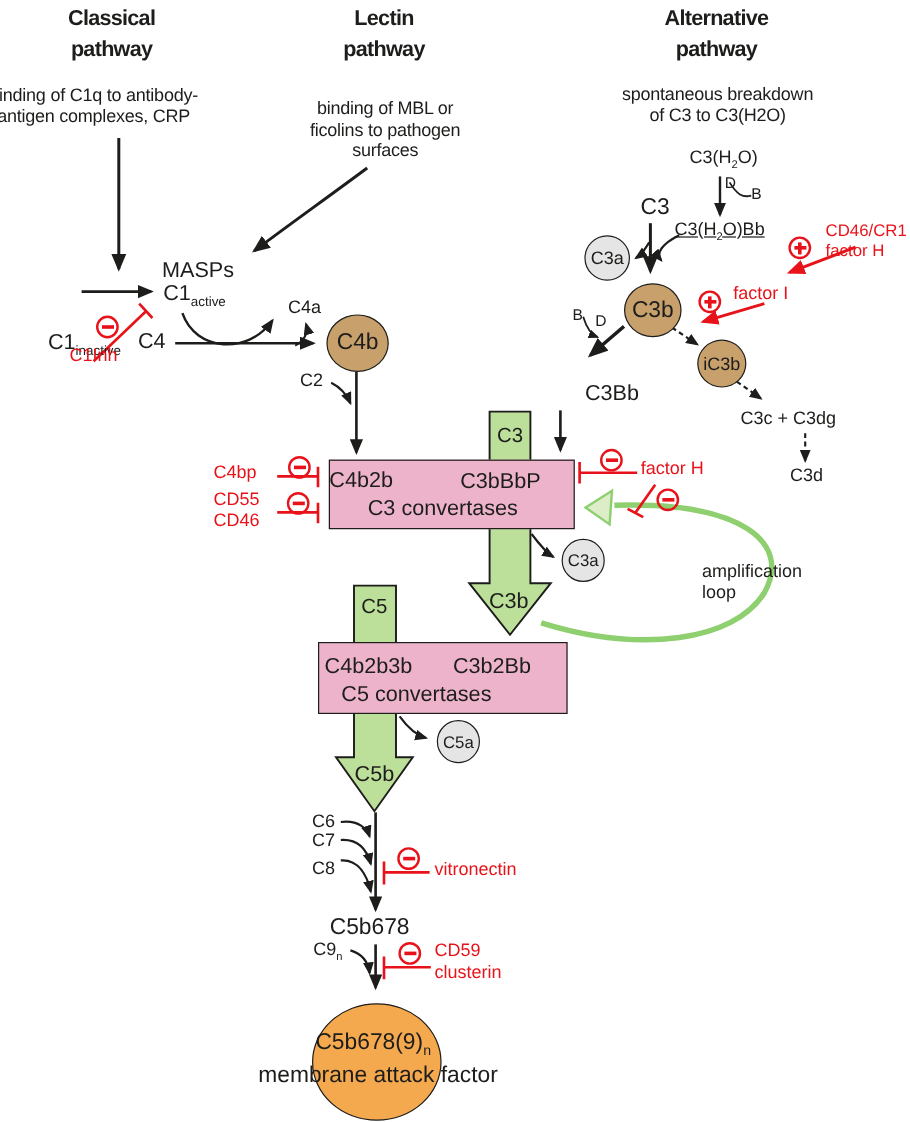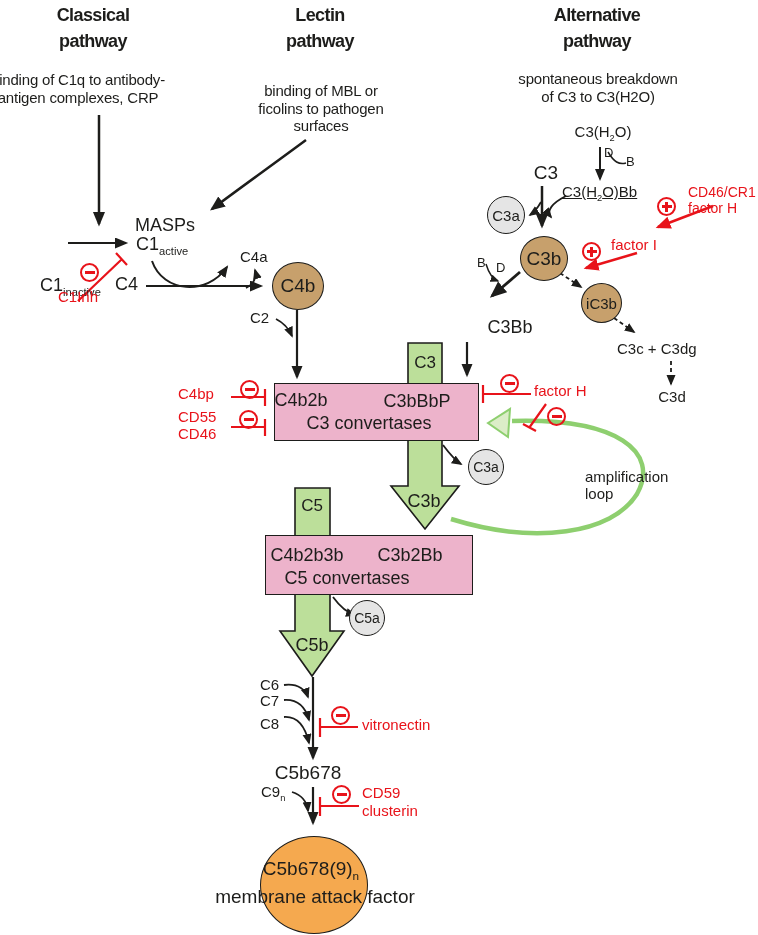--- a/index.html
+++ b/index.html
@@ -98,21 +98,21 @@
     </div>
   <div class="circle tan" style="left:520px;top:236px;width:46px;height:43px;">
     <span class="lg">C3b</span>
     </div>
   <div class="circle tan" style="left:581px;top:283px;width:39px;height:38px;">
     <span class="sm">iC3b</span>
     </div>
   <div class="circle yellow" style="left:468px;top:449px;width:34px;height:34px;">
     <span style="font-size:14px">C3a</span>
     </div>
-  <div class="circle yellow" style="left:349px;top:600px;width:34px;height:34px;">
+  <div class="circle yellow" style="left:364px;top:600px;width:34px;height:34px;">
     <span style="font-size:14px">C5a</span>
     </div>
   <div class="circle orange" style="left:260px;top:836px;width:106px;height:96px;"></div>
 
   <div class="t title ctr" style="left:93px;top:2px;">Classical
 pathway</div>
   <div class="t title ctr" style="left:320px;top:2px;">Lectin
 pathway</div>
   <div class="t title ctr" style="left:597px;top:2px;">Alternative
 pathway</div>

